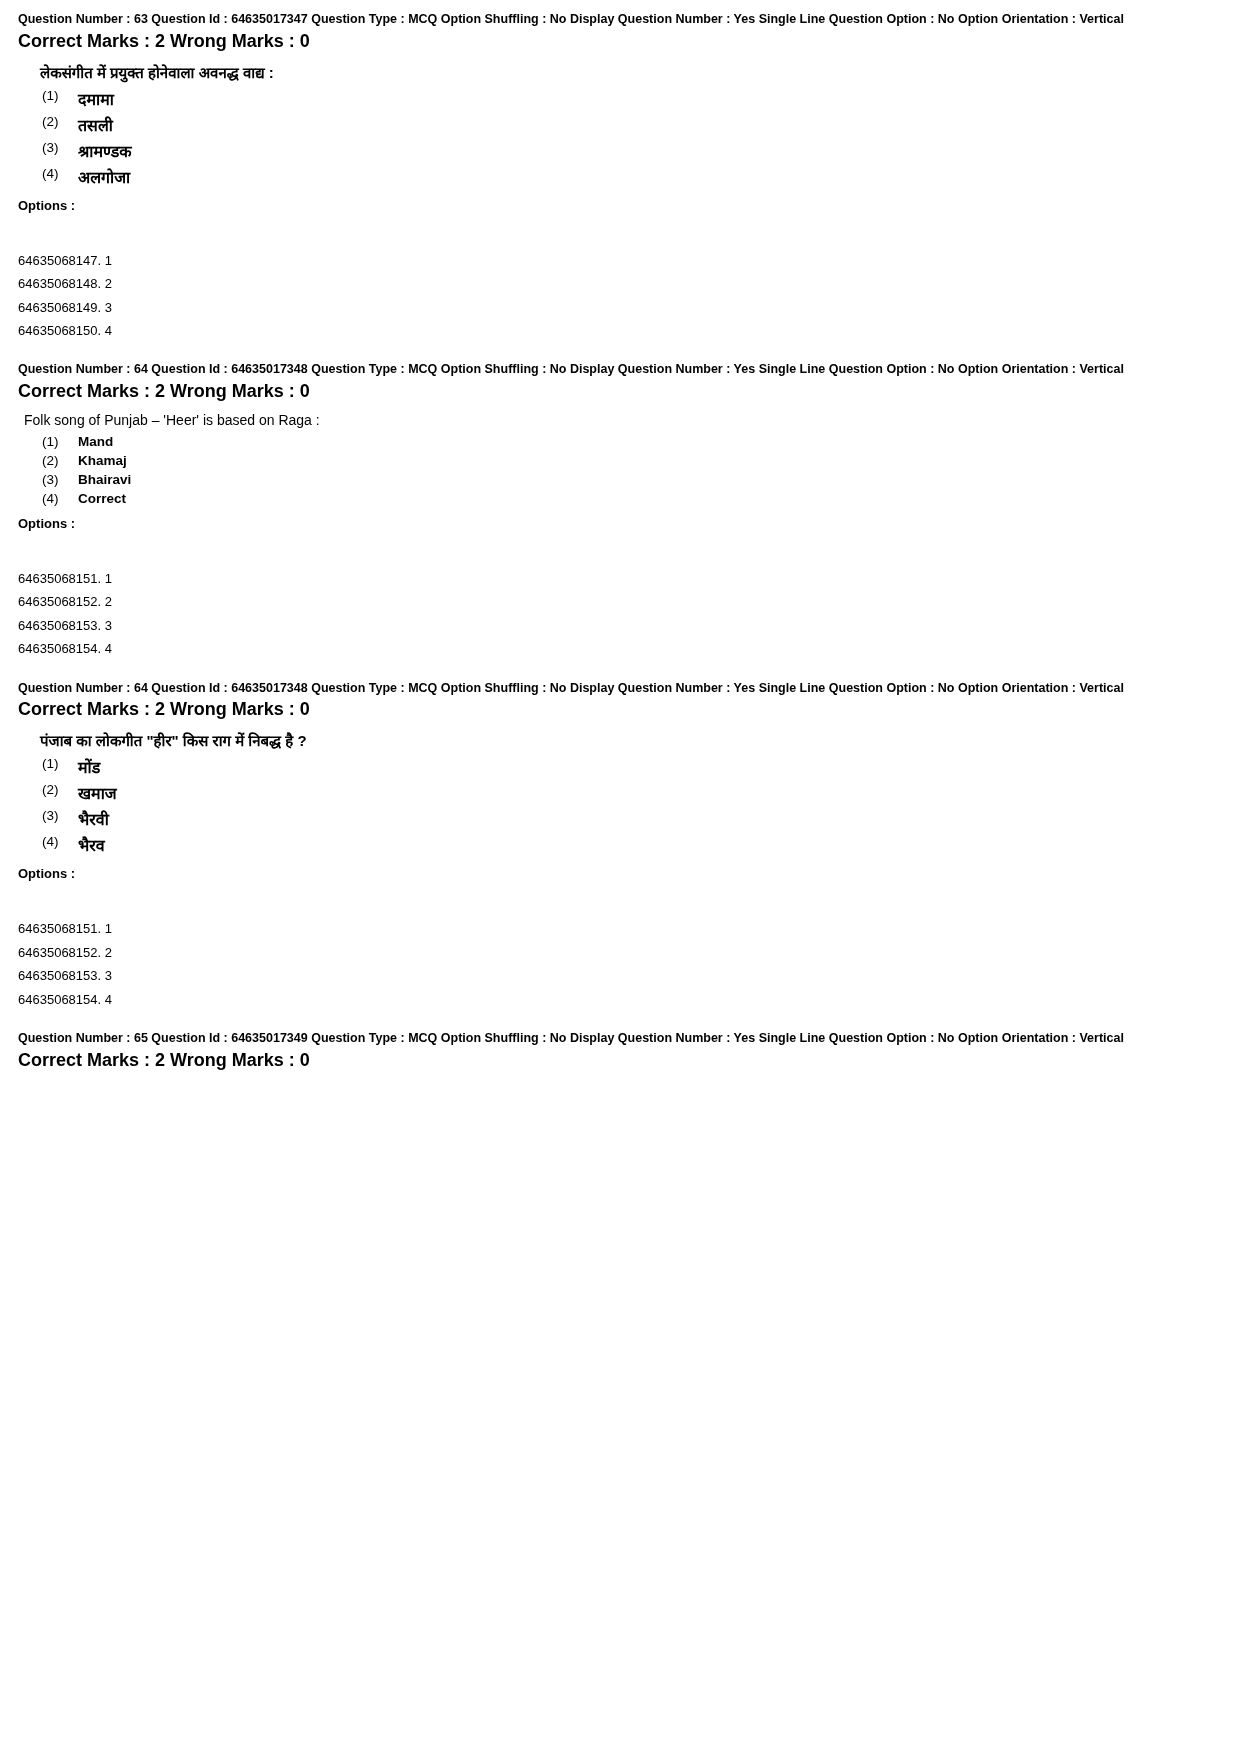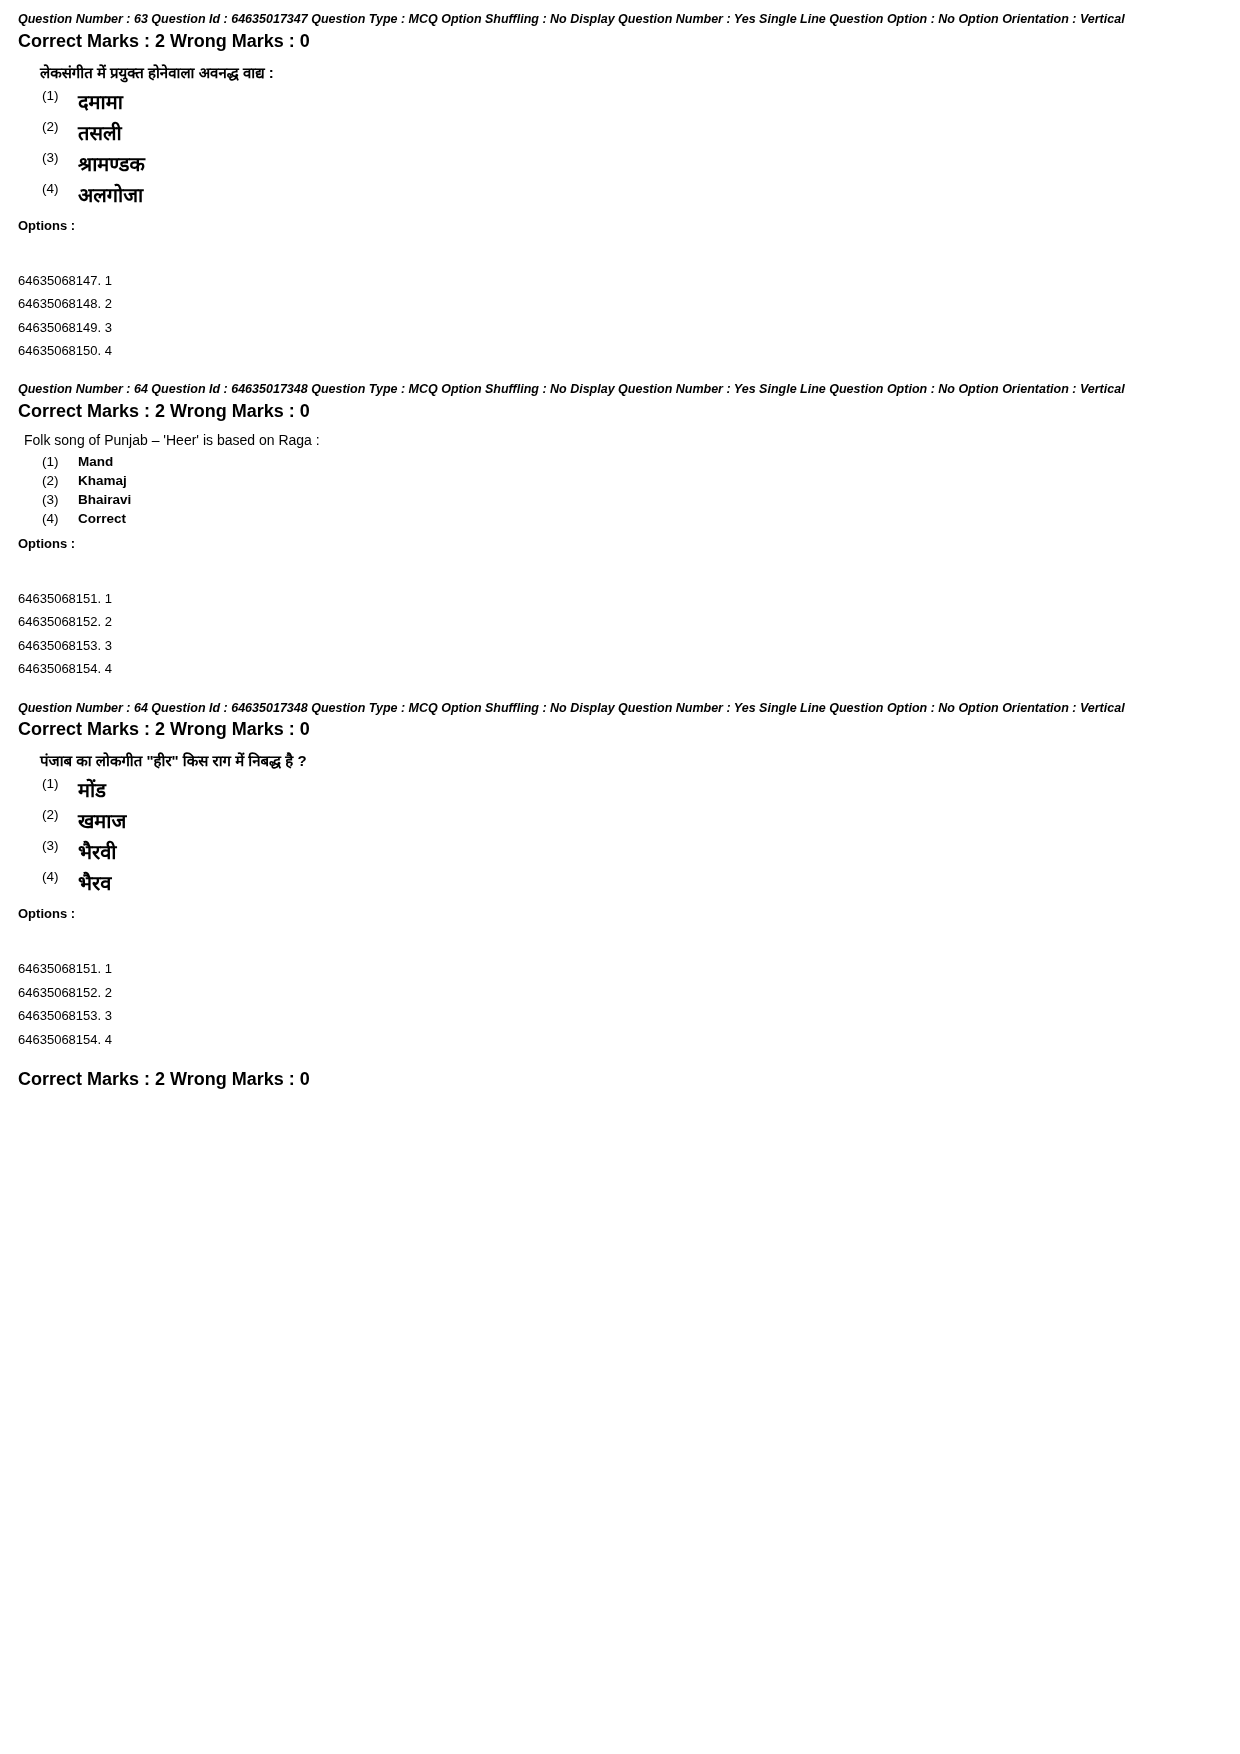--- a/index.html
+++ b/index.html
@@ -10,21 +10,20 @@
       color: #000;
       padding: 10px 18px;
       width: 1240px;
       min-height: 1754px;
     }
     .question-meta {
       font-size: 12.5px;
       font-weight: bold;
       margin-bottom: 2px;
       line-height: 1.5;
-      font-style: italic;
     }
     .marks-line {
       font-size: 18px;
       font-weight: bold;
       margin-bottom: 10px;
     }
     .question-block {
       margin-bottom: 18px;
     }
     .question-text {
@@ -48,21 +47,21 @@
     }
     .options-list li .opt-num {
       min-width: 36px;
       font-weight: normal;
     }
     .options-list li .opt-text {
       font-weight: bold;
     }
     .options-list li .opt-text-hindi {
       font-weight: bold;
-      font-size: 20px;
+      font-size: 16px;
     }
     .options-label {
       font-weight: bold;
       margin-top: 10px;
       margin-bottom: 4px;
       font-size: 13px;
     }
     .option-ids {
       font-size: 13px;
       line-height: 1.8;
@@ -163,14 +162,15 @@
   <div class="options-label">Options :</div>
   <div class="option-ids">
     <span class="option-id-line">64635068151. 1</span>
     <span class="option-id-line">64635068152. 2</span>
     <span class="option-id-line">64635068153. 3</span>
     <span class="option-id-line">64635068154. 4</span>
   </div>
 </div>
 
 <div class="question-block">
+  <div class="question-meta">Question Number : 65  Question Id : 64635017349  Question Type : MCQ  Option Shuffling : No  Display Question Number : Yes  Single Line Question Option : No  Option Orientation : Vertical</div>
   <div class="marks-line">Correct Marks : 2  Wrong Marks : 0</div>
 </div>
 
 </body></html>

